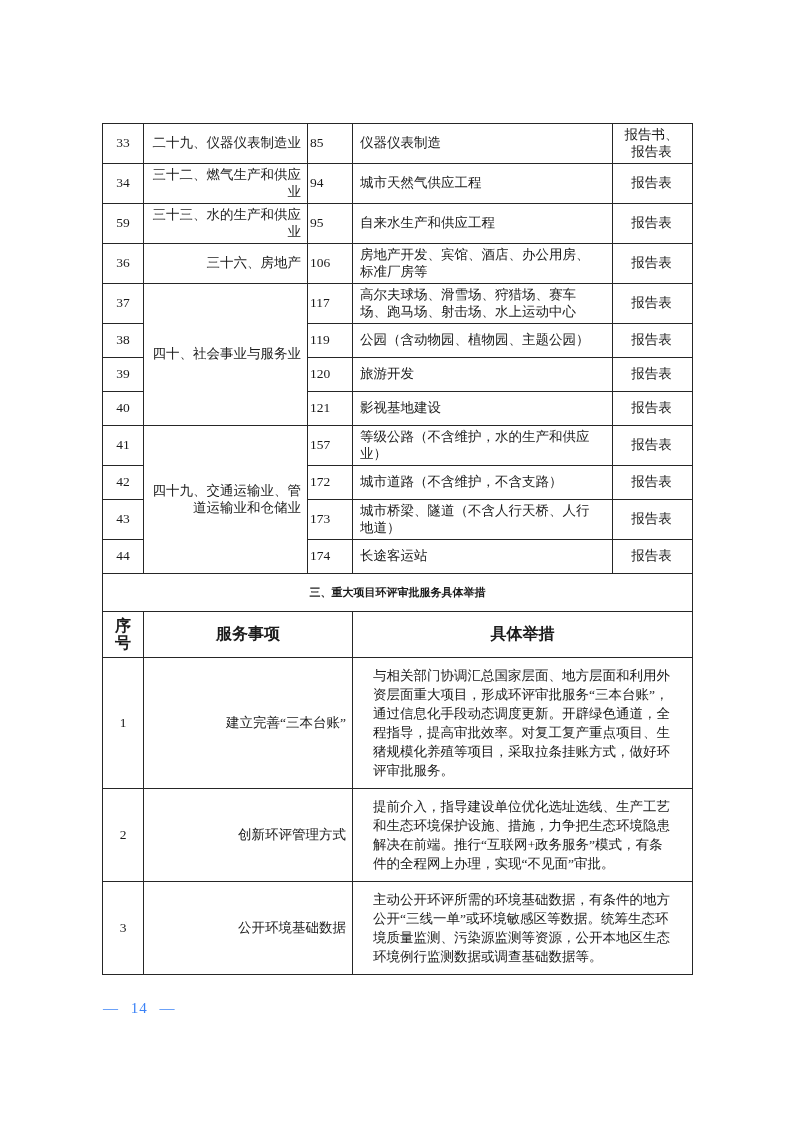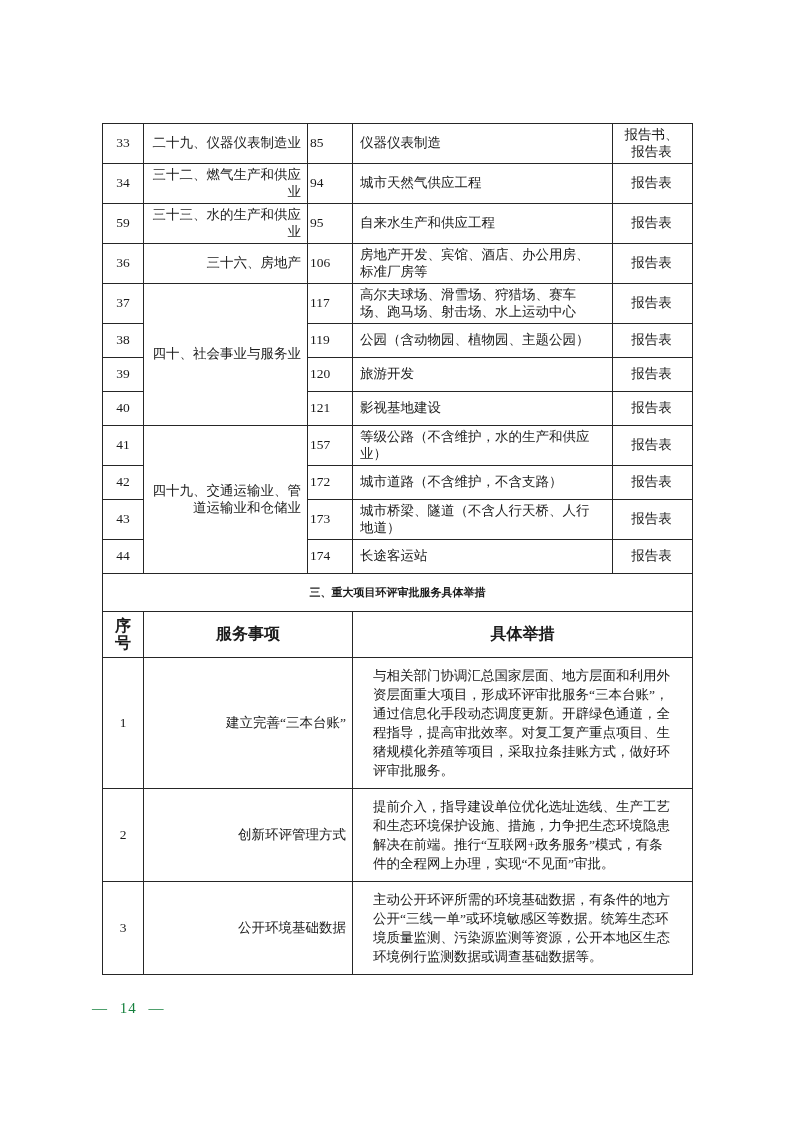--- a/index.html
+++ b/index.html
@@ -55,24 +55,24 @@
   
   td.m-seq-cell  { text-align: center; height: 34px; }
   td.m-item-cell { text-align: right; padding: 8px 6px; }
   td.m-detail-cell {
     text-align: left;
     padding: 8px 20px;
     line-height: 19px;
   }
   .page-footer {
     position: absolute;
-    left: 92px;
+    left: 103px;
     top: 1000px;
     font-size: 15px;
-    color: #15803d;
+    color: #3b82f6;
     word-spacing: 7px;
     letter-spacing: 1px;
   }
 </style>
 </head>
 <body>
 
 <table class="doc-table">
   <colgroup>
     <col style="width:41px">

